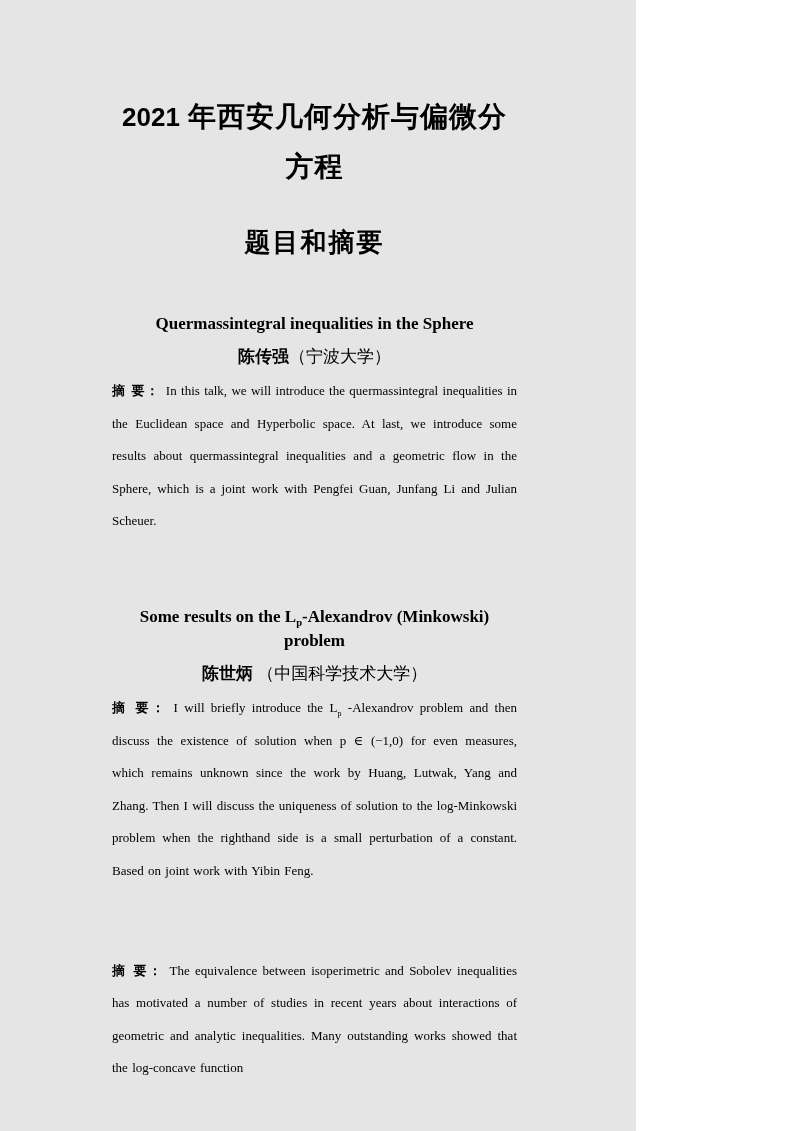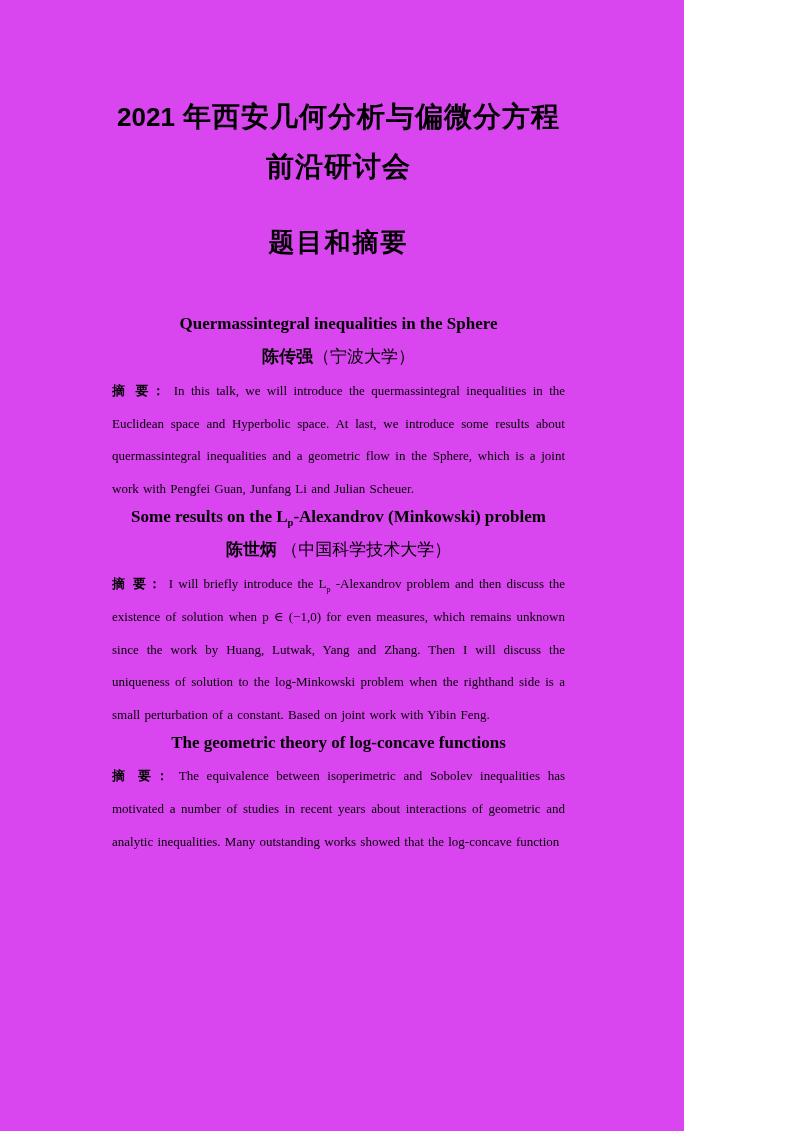--- a/index.html
+++ b/index.html
@@ -1,21 +1,21 @@
 <!DOCTYPE html>
 <html><head>
 <meta charset="utf-8">
 <style>
   * { margin: 0; padding: 0; box-sizing: border-box; }
   html, body { background: #ffffff; }
   .page {
     position: relative;
-    width: 684px;
+    width: 636px;
     height: 1131px;
-    background: #d946ef;
+    background: #e5e5e5;
     color: #000000;
     font-family: "Liberation Serif", "DejaVu Serif", serif;
     padding: 92px 119px 0 112px;
     overflow: hidden;
   }
   .doc-title-line {
     text-align: center;
     font-weight: bold;
     font-size: 28px;
     line-height: 50px;
@@ -28,21 +28,21 @@
   }
   .doc-subtitle {
     margin-top: 30px;
     text-align: center;
     font-weight: bold;
     font-size: 26px;
     line-height: 42px;
     letter-spacing: 2px;
   }
   .talks { margin-top: 48px; }
-  .talk + .talk { }
+  .talk + .talk { margin-top: 67px; }
   .talk-title {
     text-align: center;
     font-weight: bold;
     font-size: 17px;
     line-height: 24px;
   }
   .talk-title sub { font-size: 0.62em; line-height: 0; }
   .talk-author {
     margin-top: 8px;
     text-align: center;
@@ -65,38 +65,36 @@
   }
 </style>
 </head>
 <body>
 
 <div class="page">
 
   <div class="doc-title">
     <div class="doc-title-line"><span class="year">2021</span>
 <span>年西安几何分析与偏微分方程</span></div>
-    <div class="doc-title-line">前沿研讨会</div>
   </div>
 
   <div class="doc-subtitle">题目和摘要</div>
 
   <div class="talks">
 
     <section class="talk">
       <h3 class="talk-title">Quermassintegral inequalities in the Sphere</h3>
       <p class="talk-author"><span class="author-name">陈传强</span><span class="author-affiliation">（宁波大学）</span></p>
       <p class="talk-abstract"><span class="abstract-label">摘 要：</span><span class="abstract-body">In this talk, we will introduce the quermassintegral inequalities in the Euclidean space and Hyperbolic space. At last, we introduce some results about quermassintegral inequalities and a geometric flow in the Sphere, which is a joint work with Pengfei Guan, Junfang Li and Julian Scheuer.</span></p>
     </section>
 
     <section class="talk">
       <h3 class="talk-title">Some results on the L<sub>p</sub>-Alexandrov (Minkowski) problem</h3>
       <p class="talk-author"><span class="author-name">陈世炳</span><span class="author-affiliation"> （中国科学技术大学）</span></p>
       <p class="talk-abstract"><span class="abstract-label">摘 要：</span><span class="abstract-body">I will briefly introduce the L<sub>p</sub> -Alexandrov problem and then discuss the existence of solution when p ∈ (−1,0) for even measures, which remains unknown since the work by Huang, Lutwak, Yang and Zhang. Then I will discuss the uniqueness of solution to the log-Minkowski problem when the righthand side is a small perturbation of a constant. Based on joint work with Yibin Feng.</span></p>
     </section>
 
     <section class="talk">
-      <h3 class="talk-title">The geometric theory of log-concave functions</h3>
       <p class="talk-abstract"><span class="abstract-label">摘 要：</span><span class="abstract-body">The equivalence between isoperimetric and Sobolev inequalities has motivated a number of studies in recent years about interactions of geometric and analytic inequalities. Many outstanding works showed that the log-concave function</span></p>
     </section>
 
   </div>
 </div>
 
 </body></html>

